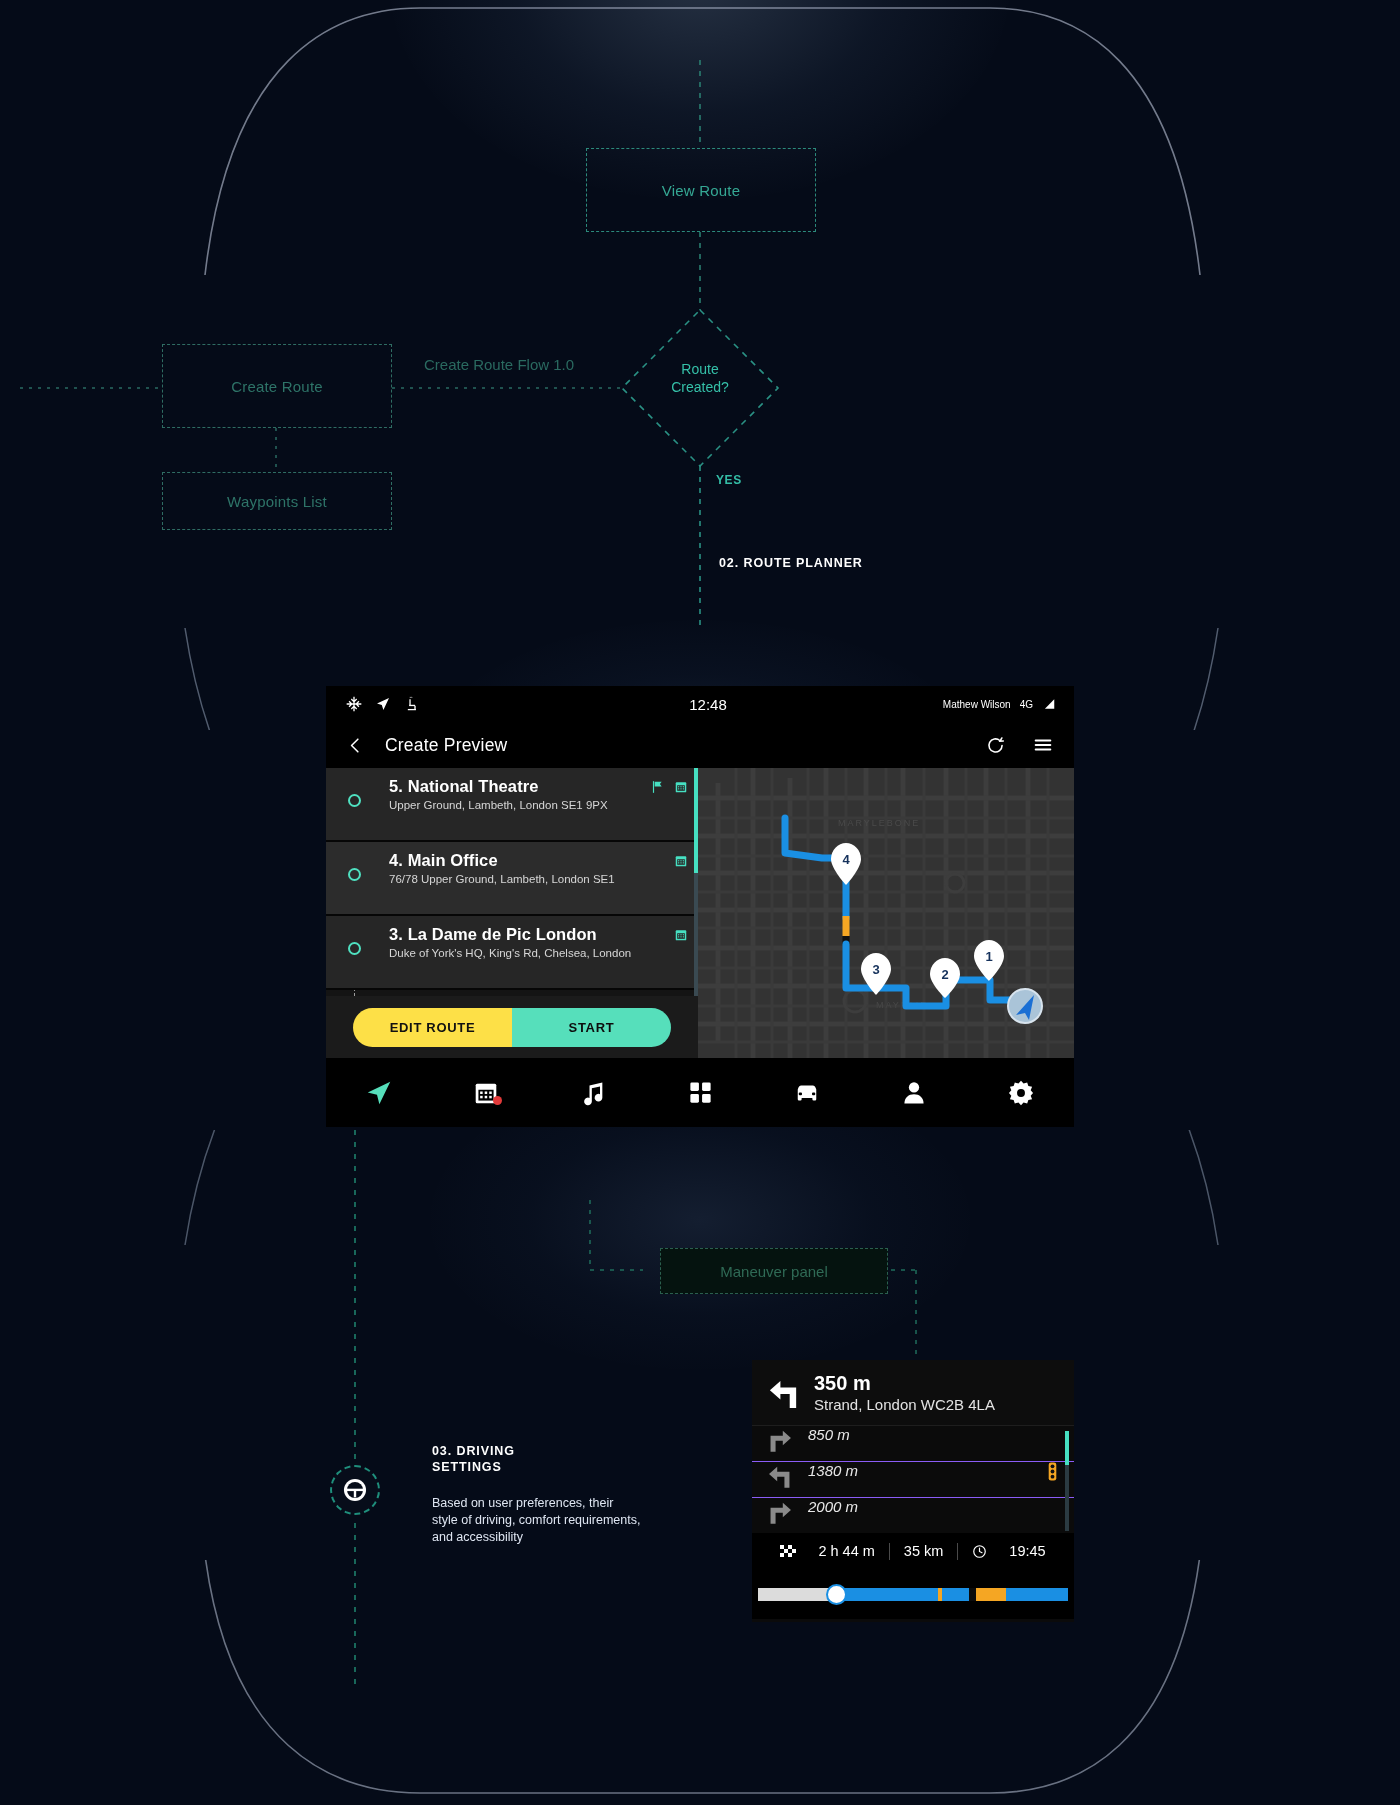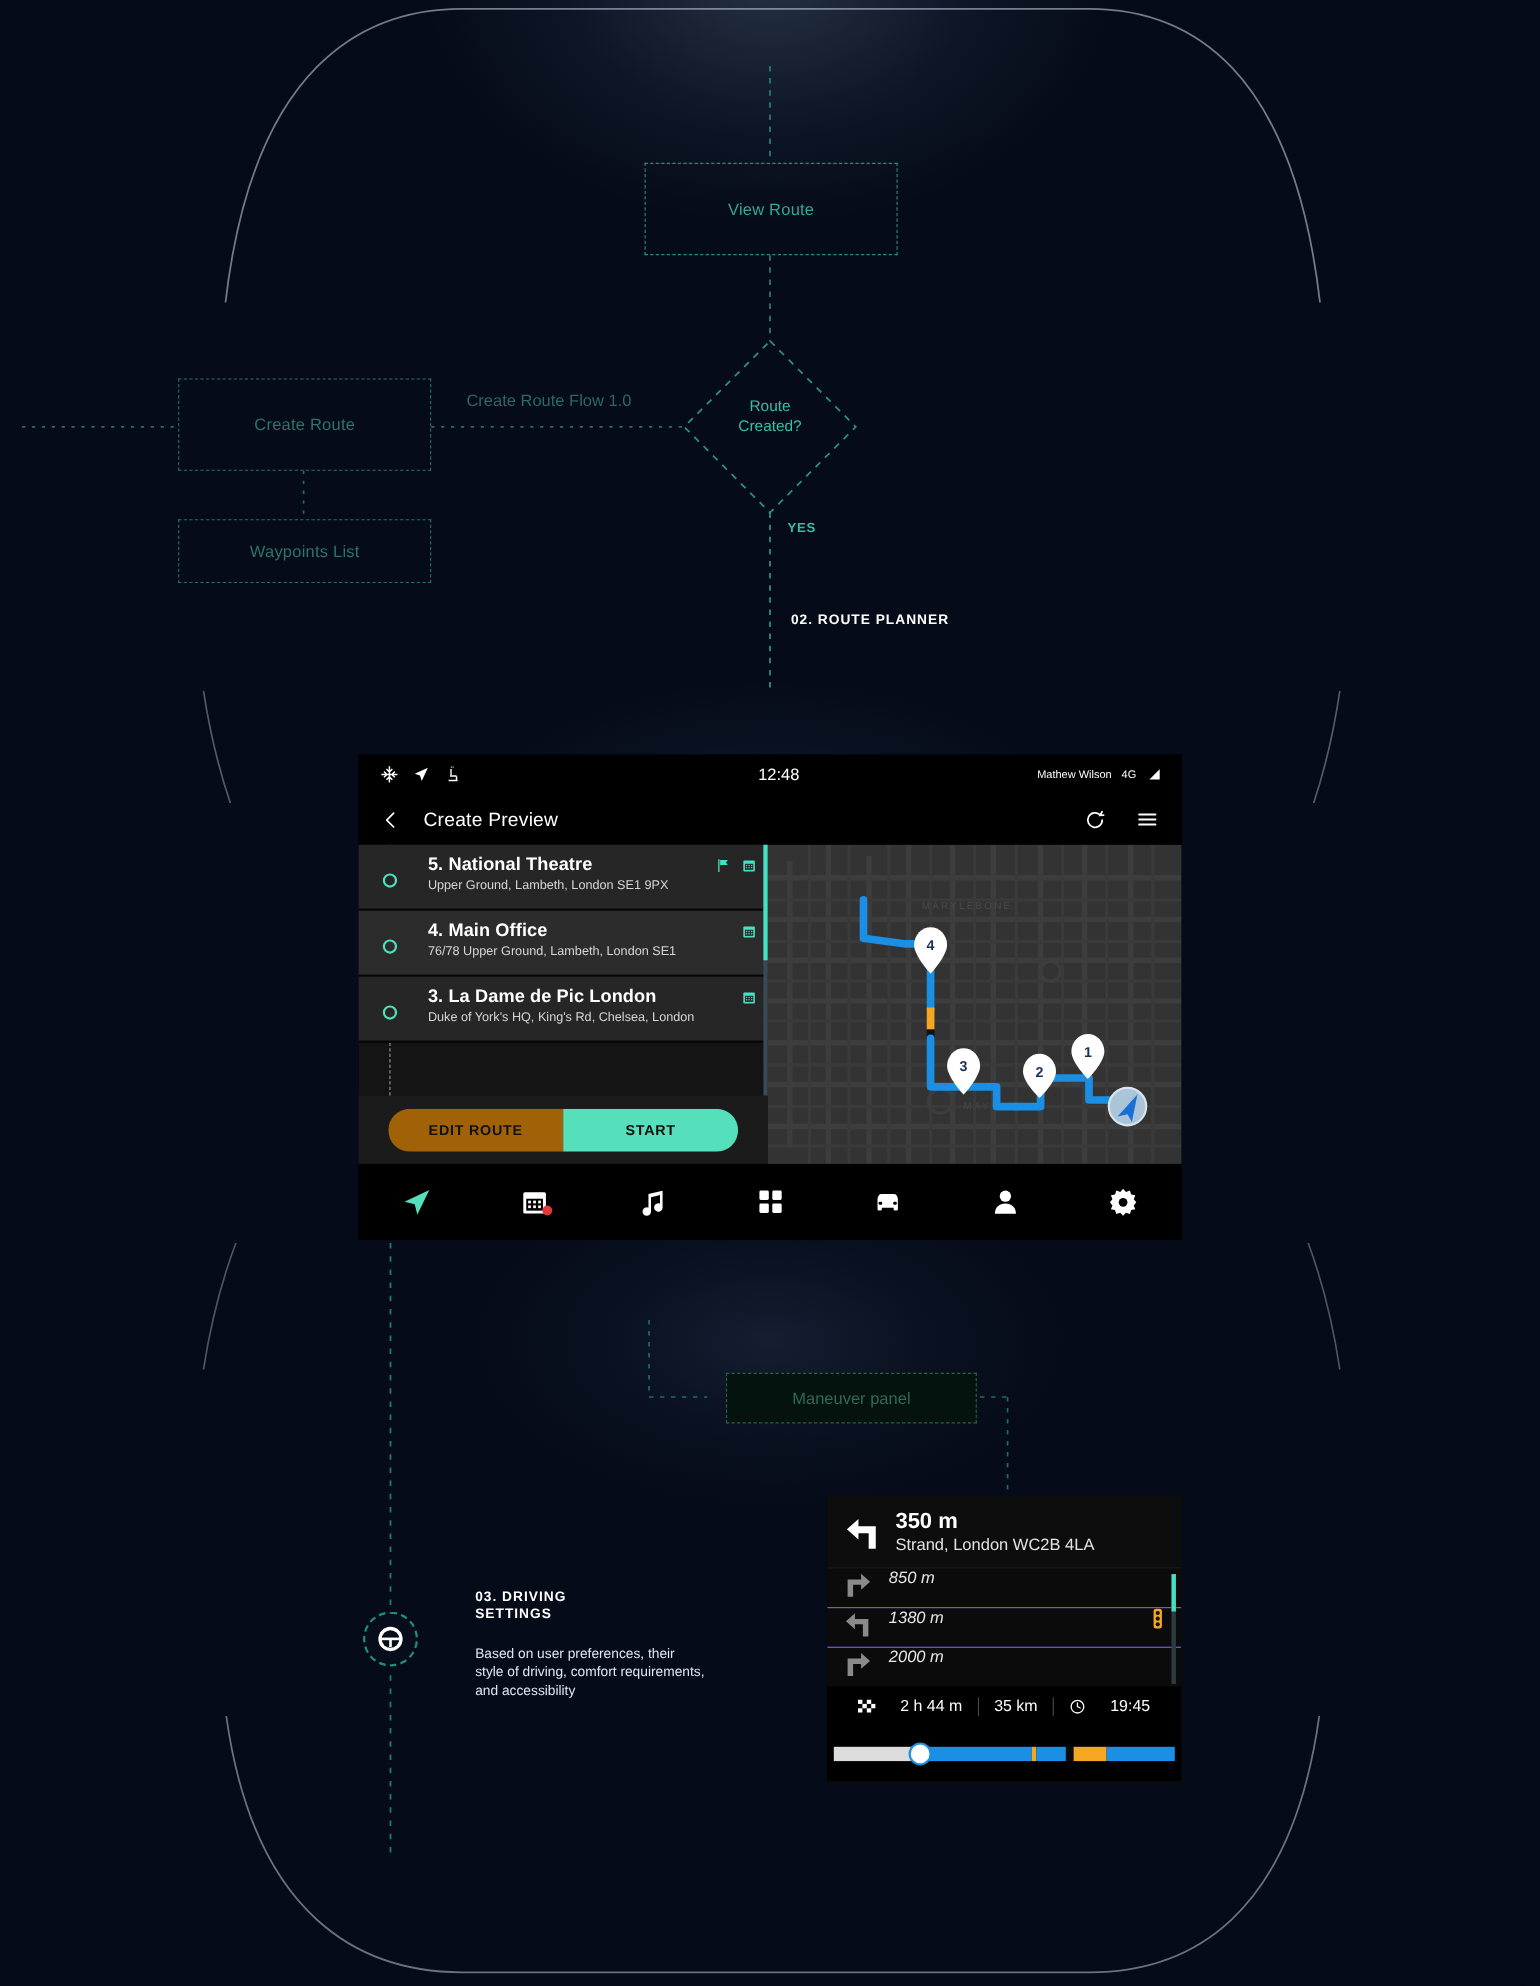--- a/index.html
+++ b/index.html
@@ -115,21 +115,21 @@
   .hu-body { display: flex; height: 290px; position: relative; }
 
   .wp-panel {
     width: 372px; background: #141414;
     position: relative;
     display: flex; flex-direction: column;
   }
   .wp-list { position: relative; flex: 1; }
   .wp-row {
     position: relative;
-    height: 60px;
+    height: 74px;
     border-bottom: 2px solid #060606;
     background: #262626;
     padding-left: 63px; padding-top: 9px;
   }
   .wp-row.alt { background: #2c2c2c; }
   .wp-title { color: #fff; font-size: 16.5px; font-weight: 700; letter-spacing: .1px; }
   .wp-sub { color: #d6d6d6; font-size: 11.5px; margin-top: 3px; }
   .wp-dot {
     position: absolute; left: 22px; top: 26px;
     width: 13px; height: 13px; border-radius: 50%;
@@ -148,21 +148,21 @@
   }
   .pill {
     width: 318px; height: 39px; border-radius: 20px;
     display: flex; overflow: hidden;
   }
   .pill .btn {
     flex: 1; display: flex; align-items: center; justify-content: center;
     font-size: 13px; font-weight: 700; letter-spacing: .7px;
     cursor: pointer;
   }
-  .btn-edit { background: #a16207; color: #111; }
+  .btn-edit { background: #fde047; color: #111; }
   .btn-start { background: #56dfbb; color: #0d0d0d; }
 
   .scroll-track {
     position: absolute; right: 0px; top: 0; width: 4px; height: 100%;
     background: #3a4a52;
   }
   .scroll-thumb {
     position: absolute; right: 0px; top: 0; width: 4px; height: 105px;
     background: #46e0c2;
   }

